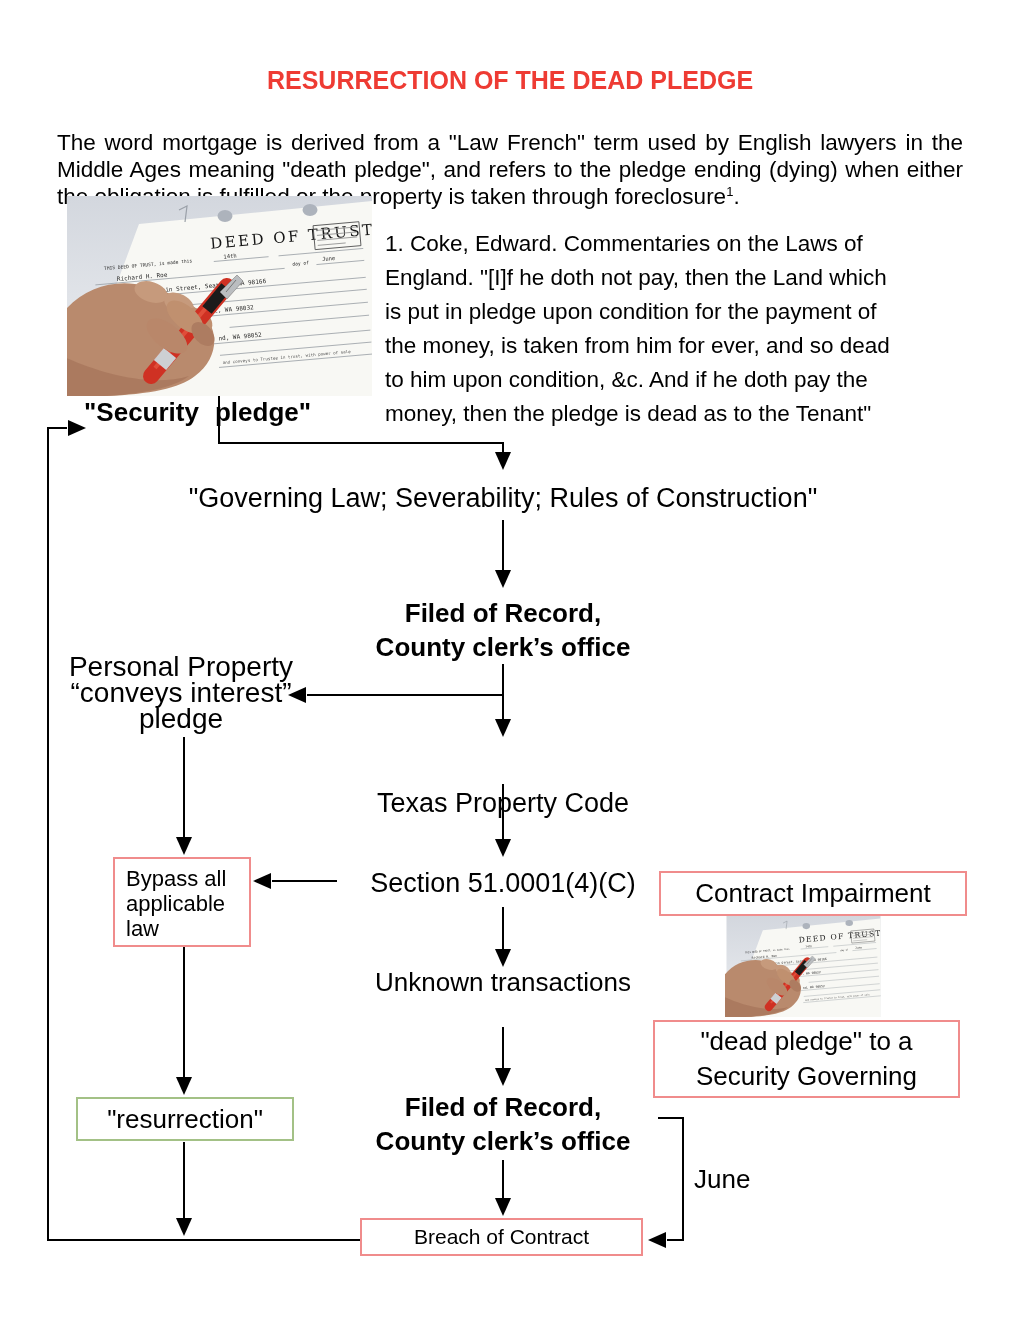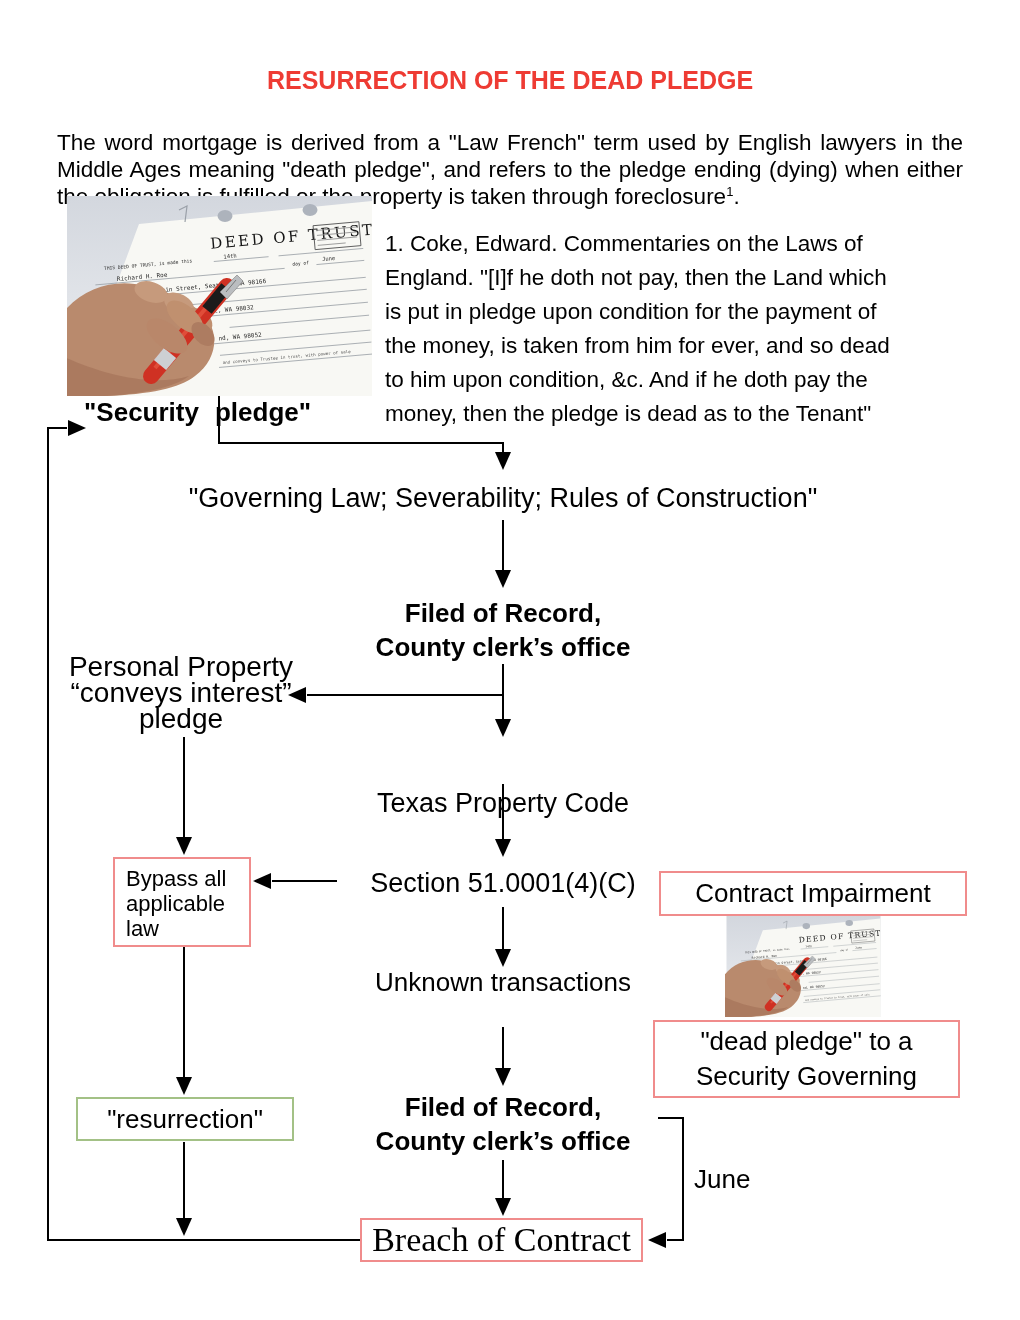--- a/index.html
+++ b/index.html
@@ -23,22 +23,22 @@
   .bx{position:absolute;box-sizing:border-box;border:2px solid var(--box-red,#f08c8c);background:#fff;}
   .bx.green{border-color:var(--box-green,#a3c186);}
   .bypass{left:113px;top:857px;width:138px;height:90px;font-size:22px;line-height:25px;
           padding:7px 13px 0 11px;}
   .impair{left:659px;top:860px;width:308px;height:45px;display:flex;align-items:center;
           justify-content:center;font-size:26px;margin-top:11px;}
   .deadpledge{left:653px;top:1020px;width:307px;height:78px;display:flex;flex-direction:column;
           align-items:center;justify-content:center;font-size:26px;line-height:35px;text-align:center;}
   .resur{left:76px;top:1097px;width:218px;height:44px;display:flex;align-items:center;
           justify-content:center;font-size:26px;}
-  .breach{left:360px;top:1218px;width:283px;height:44px;display:flex;align-items:center;
-          justify-content:center;font-size:34px;font-family:Liberation Serif, serif;}
+  .breach{left:360px;top:1218px;width:283px;height:38px;display:flex;align-items:center;
+          justify-content:center;font-size:21px;}
   .proof{position:absolute;left:694px;top:1164px;font-size:26px;}
   .overlay{position:absolute;left:0;top:0;width:1020px;height:1320px;pointer-events:none;}
   .overlay path{stroke:#000;stroke-width:2;fill:none;}
   .overlay polygon{fill:#000;}
 </style>
 </head>
 <body>
 
 <div class="page">
 

